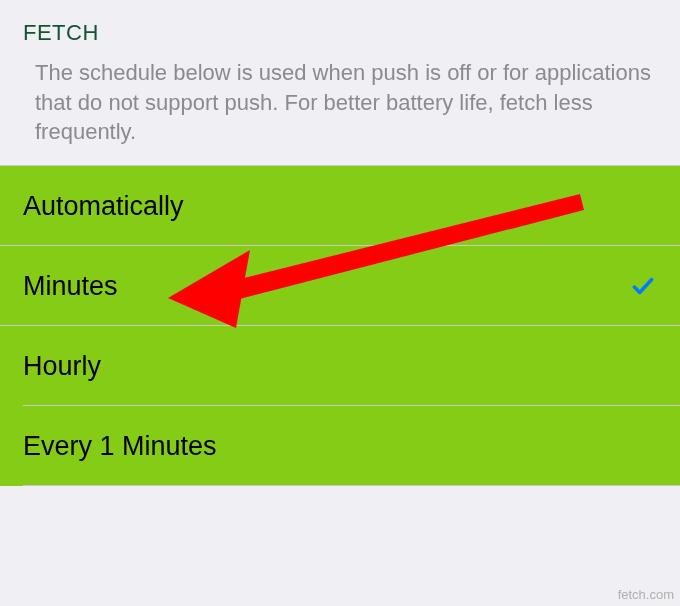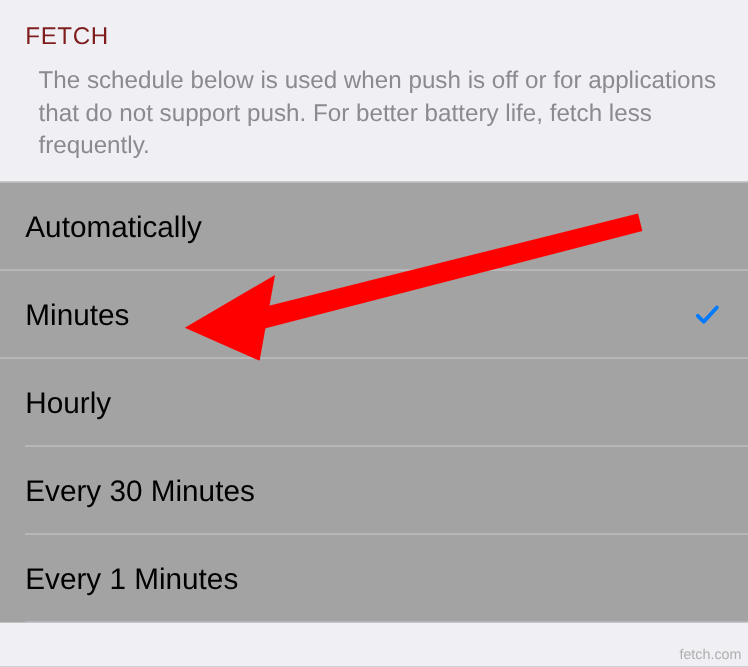--- a/index.html
+++ b/index.html
@@ -13,32 +13,32 @@
       background: #efeff4;
       width: 680px;
       height: 606px;
       overflow: hidden;
       position: relative;
     }
     .section-header {
       padding: 20px 23px 8px 23px;
       font-size: 22px;
       letter-spacing: 0.5px;
-      color: #7f1d1d;
+      color: #14532d;
       font-weight: 400;
     }
     .section-description {
       padding: 4px 23px 18px 35px;
       font-size: 22px;
       line-height: 1.35;
       color: #8a8a8f;
       font-weight: 400;
     }
     .list {
-      background: #a3a3a3;
+      background: #84cc16;
       border-top: 1px solid #c8c7cc;
     }
     .list-item {
       display: flex;
       align-items: center;
       justify-content: space-between;
       height: 80px;
       padding: 0 23px;
       position: relative;
       cursor: pointer;
@@ -100,23 +100,20 @@
     <span class="checkmark">
       <svg viewBox="0 0 24 24" fill="none" stroke="#007aff" stroke-width="3.2" stroke-linecap="round" stroke-linejoin="round">
         <polyline points="4,13 9,18 20,6"></polyline>
       </svg>
     </span>
   </div>
   <div class="list-item">
     <span class="list-item-label">Hourly</span>
   </div>
   <div class="list-item">
-    <span class="list-item-label">Every 30 Minutes</span>
-  </div>
-  <div class="list-item">
     <span class="list-item-label">Every 1 Minutes</span>
   </div>
 </div>
 
 <svg class="arrow-annotation" style="left:160px; top:178px;" width="430" height="150" viewBox="0 0 430 150">
   <defs>
     <linearGradient id="arrowGrad" x1="0%" y1="0%" x2="100%" y2="0%">
       <stop offset="0%" stop-color="#ff0000"></stop>
       <stop offset="100%" stop-color="#ff0000"></stop>
     </linearGradient>

